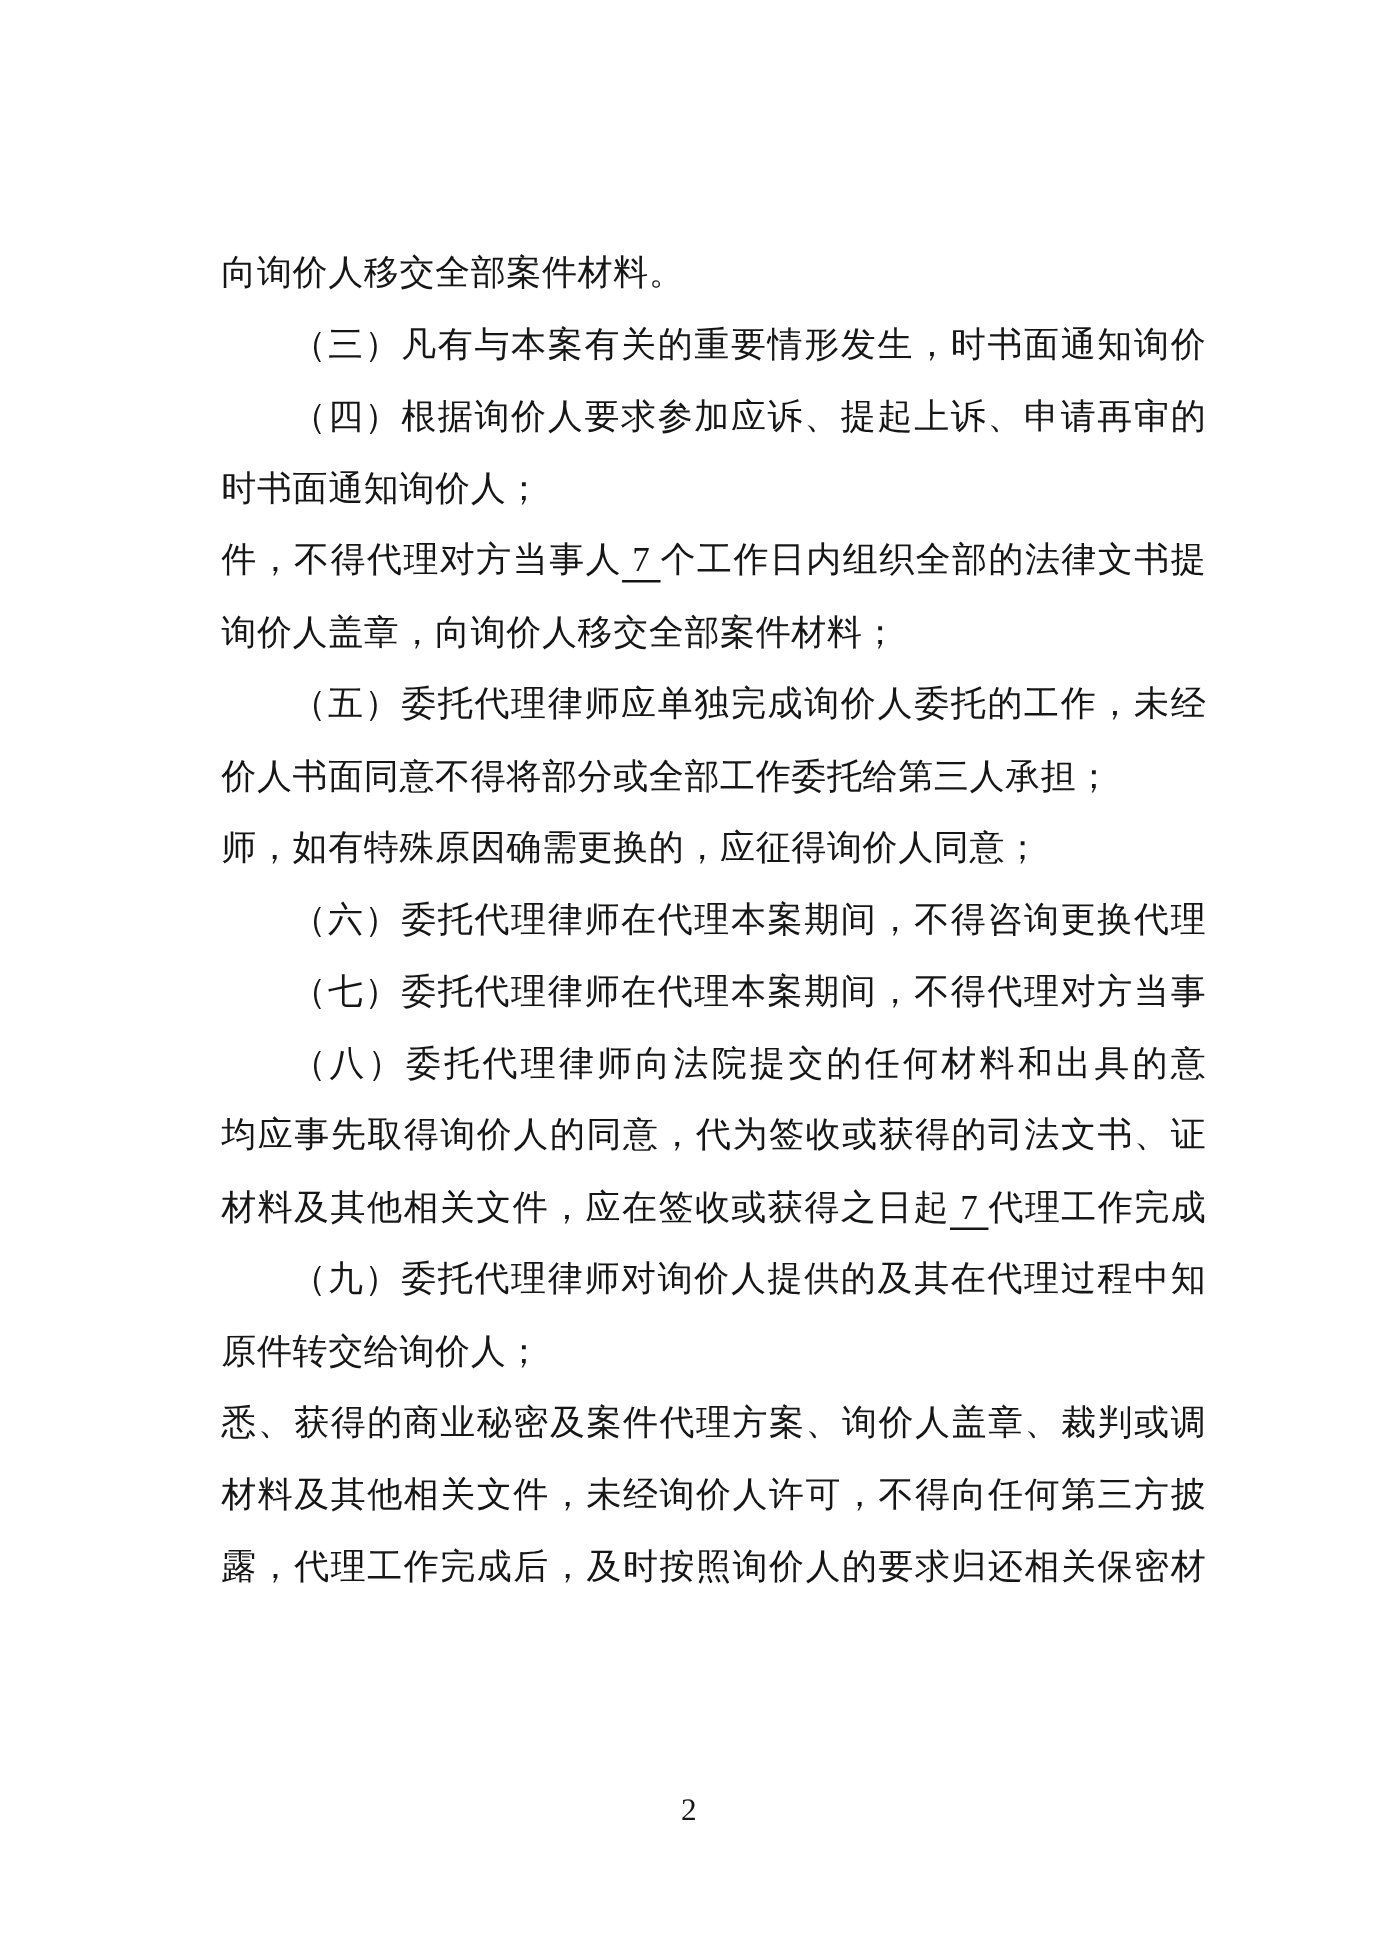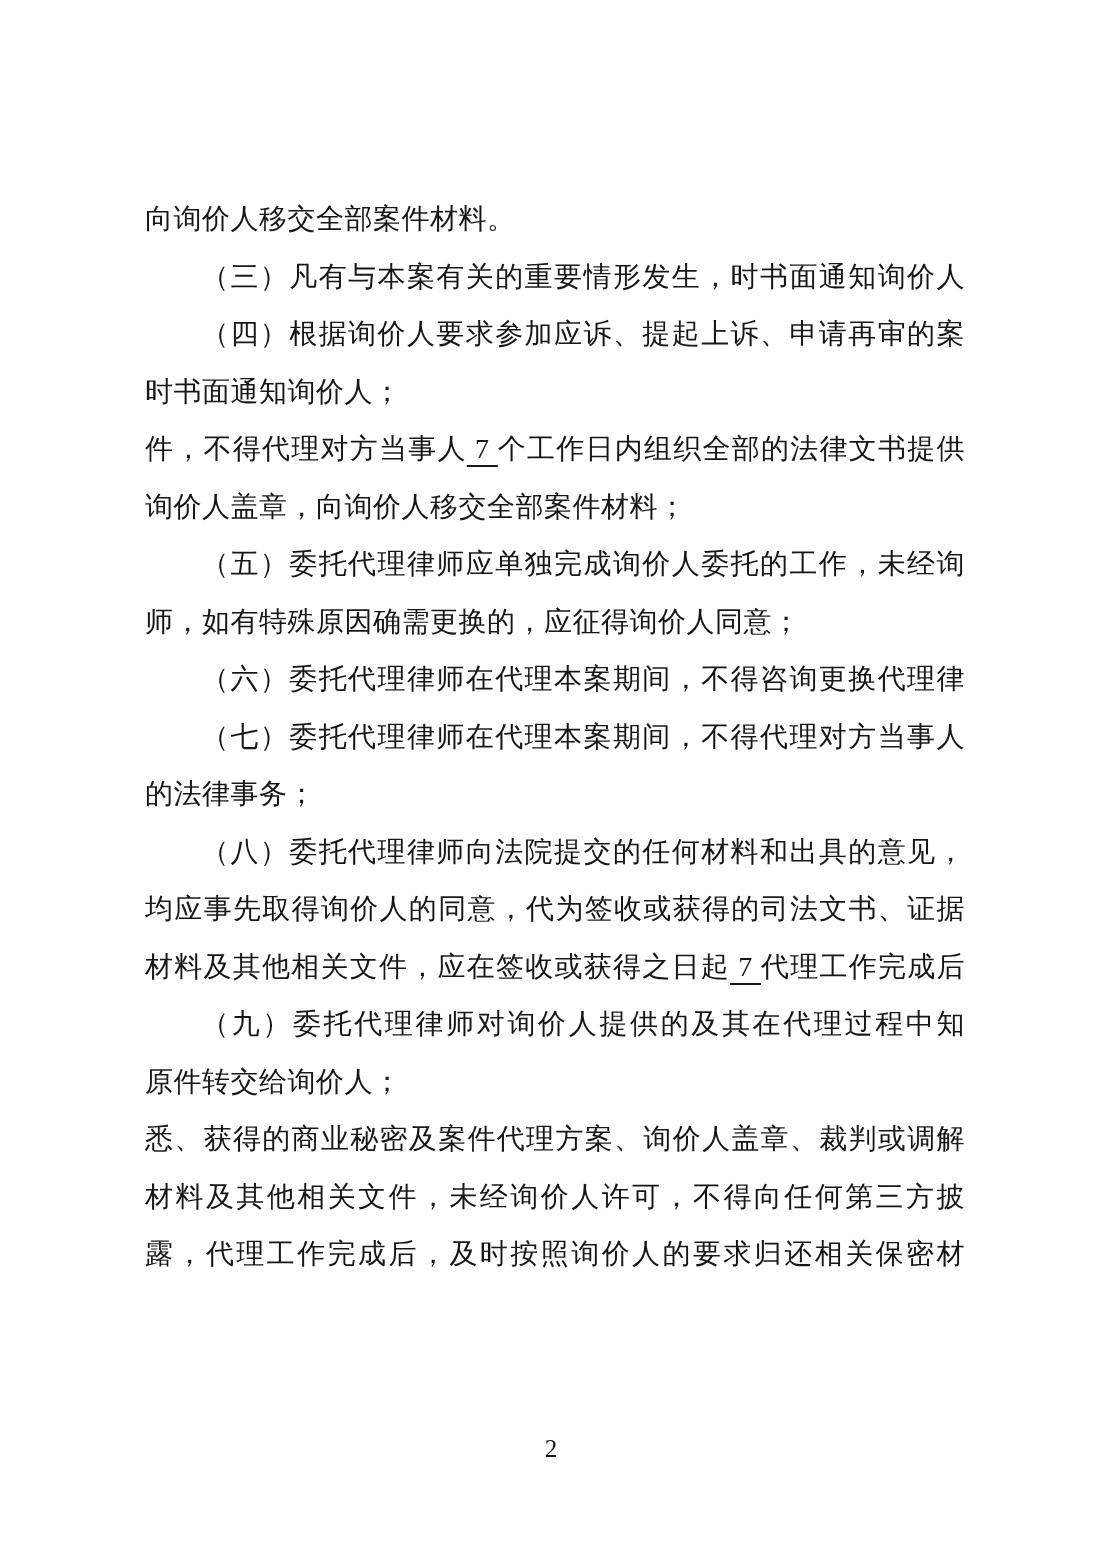--- a/index.html
+++ b/index.html
@@ -21,20 +21,21 @@
     top: 190px;
     width: 820px;
   }
   .line {
     font-size: 28px;
     line-height: 57.5px;
     height: 57.5px;
     white-space: pre-wrap;
     letter-spacing: 0.5px;
     overflow: hidden;
+    margin-left: 32px;
   }
   .line.full {
     text-align: justify;
     text-align-last: justify;
   }
   .line.indent {
     text-indent: 2em;
   }
   .u {
     text-decoration: underline;
@@ -59,26 +60,26 @@
   <div class="line">向询价人移交全部案件材料。</div>
 
   <div class="line indent full">（三）凡有与本案有关的重要情形发生，时书面通知询价人</div>
   <div class="line indent full">（四）根据询价人要求参加应诉、提起上诉、申请再审的案</div>
 
   <div class="line">时书面通知询价人；</div>
   <div class="line full"><span>件，不得代理对方当事人</span><span class="u"> 7 </span><span>个工作日内组织全部的法律文书提供至</span></div>
   <div class="line">询价人盖章，向询价人移交全部案件材料；</div>
 
   <div class="line indent full">（五）委托代理律师应单独完成询价人委托的工作，未经询</div>
+  <div class="line">价人书面同意不得将部分或全部工作委托给第三人承担；</div>
 
   <div class="line">师，如有特殊原因确需更换的，应征得询价人同意；</div>
   <div class="line indent full">（六）委托代理律师在代理本案期间，不得咨询更换代理律</div>
 
   <div class="line indent full">（七）委托代理律师在代理本案期间，不得代理对方当事人</div>
-  <div class="line">的法律事务；</div>
 
   <div class="line indent full">（八）委托代理律师向法院提交的任何材料和出具的意见，</div>
   <div class="line full">均应事先取得询价人的同意，代为签收或获得的司法文书、证据</div>
   <div class="line full"><span>材料及其他相关文件，应在签收或获得之日起</span><span class="u"> 7 </span><span>代理工作完成后</span></div>
   <div class="line indent full">（九）委托代理律师对询价人提供的及其在代理过程中知</div>
 
   <div class="line">原件转交给询价人；</div>
   <div class="line full">悉、获得的商业秘密及案件代理方案、询价人盖章、裁判或调解文</div>
   <div class="line full">材料及其他相关文件，未经询价人许可，不得向任何第三方披</div>
   <div class="line full">露，代理工作完成后，及时按照询价人的要求归还相关保密材料，</div>

